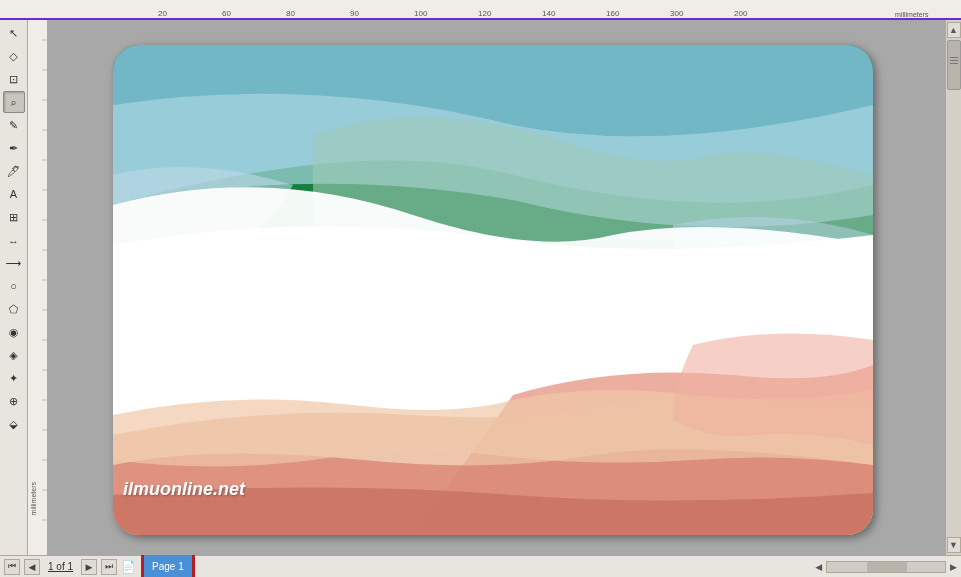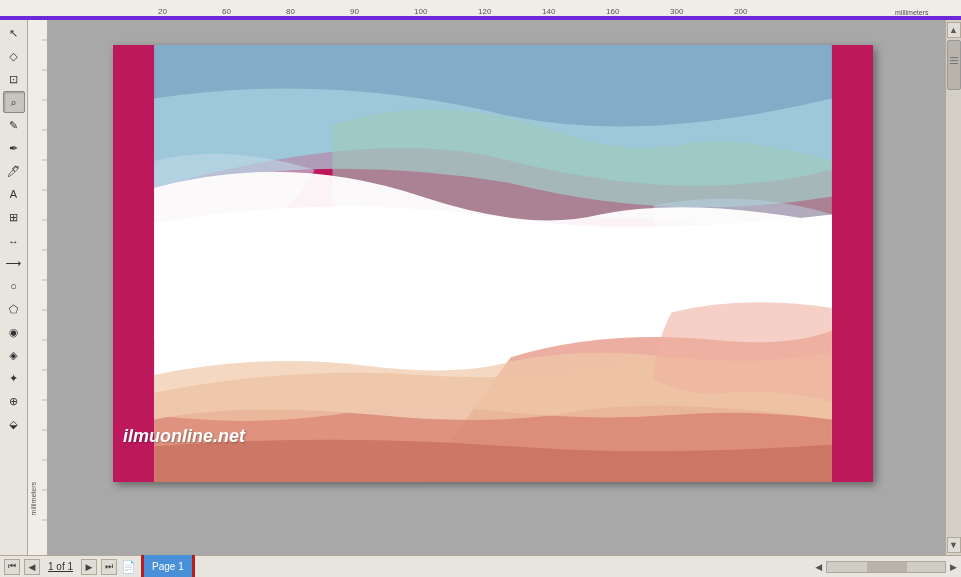--- a/index.html
+++ b/index.html
@@ -11,21 +11,21 @@
       font-size: 11px;
       overflow: hidden;
       display: flex;
       flex-direction: column;
     }
 
     
     .top-ruler {
       height: 20px;
       background: #f0ede8;
-      border-bottom: 4px solid #6d28d9;
+      border-bottom: 2px solid #6d28d9;
       display: flex;
       align-items: flex-end;
       padding-left: 40px;
       position: relative;
       flex-shrink: 0;
     }
     .ruler-tick {
       position: absolute;
       bottom: 0;
       font-size: 8px;
@@ -77,24 +77,25 @@
       background: #a8a8a8;
       position: relative;
       overflow: hidden;
     }
 
     .canvas-page {
       position: absolute;
       top: 25px;
       left: 65px;
       width: 760px;
-      height: 437px;
-      background: #be185d;
+      height: 490px;
+      background: #15803d;
       box-shadow: 3px 3px 8px rgba(0,0,0,0.4);
       overflow: hidden;
+      border-radius: 26px;
     }
 
     
     .canvas-svg {
       width: 100%;
       height: 100%;
     }
 
     
     .watermark {

